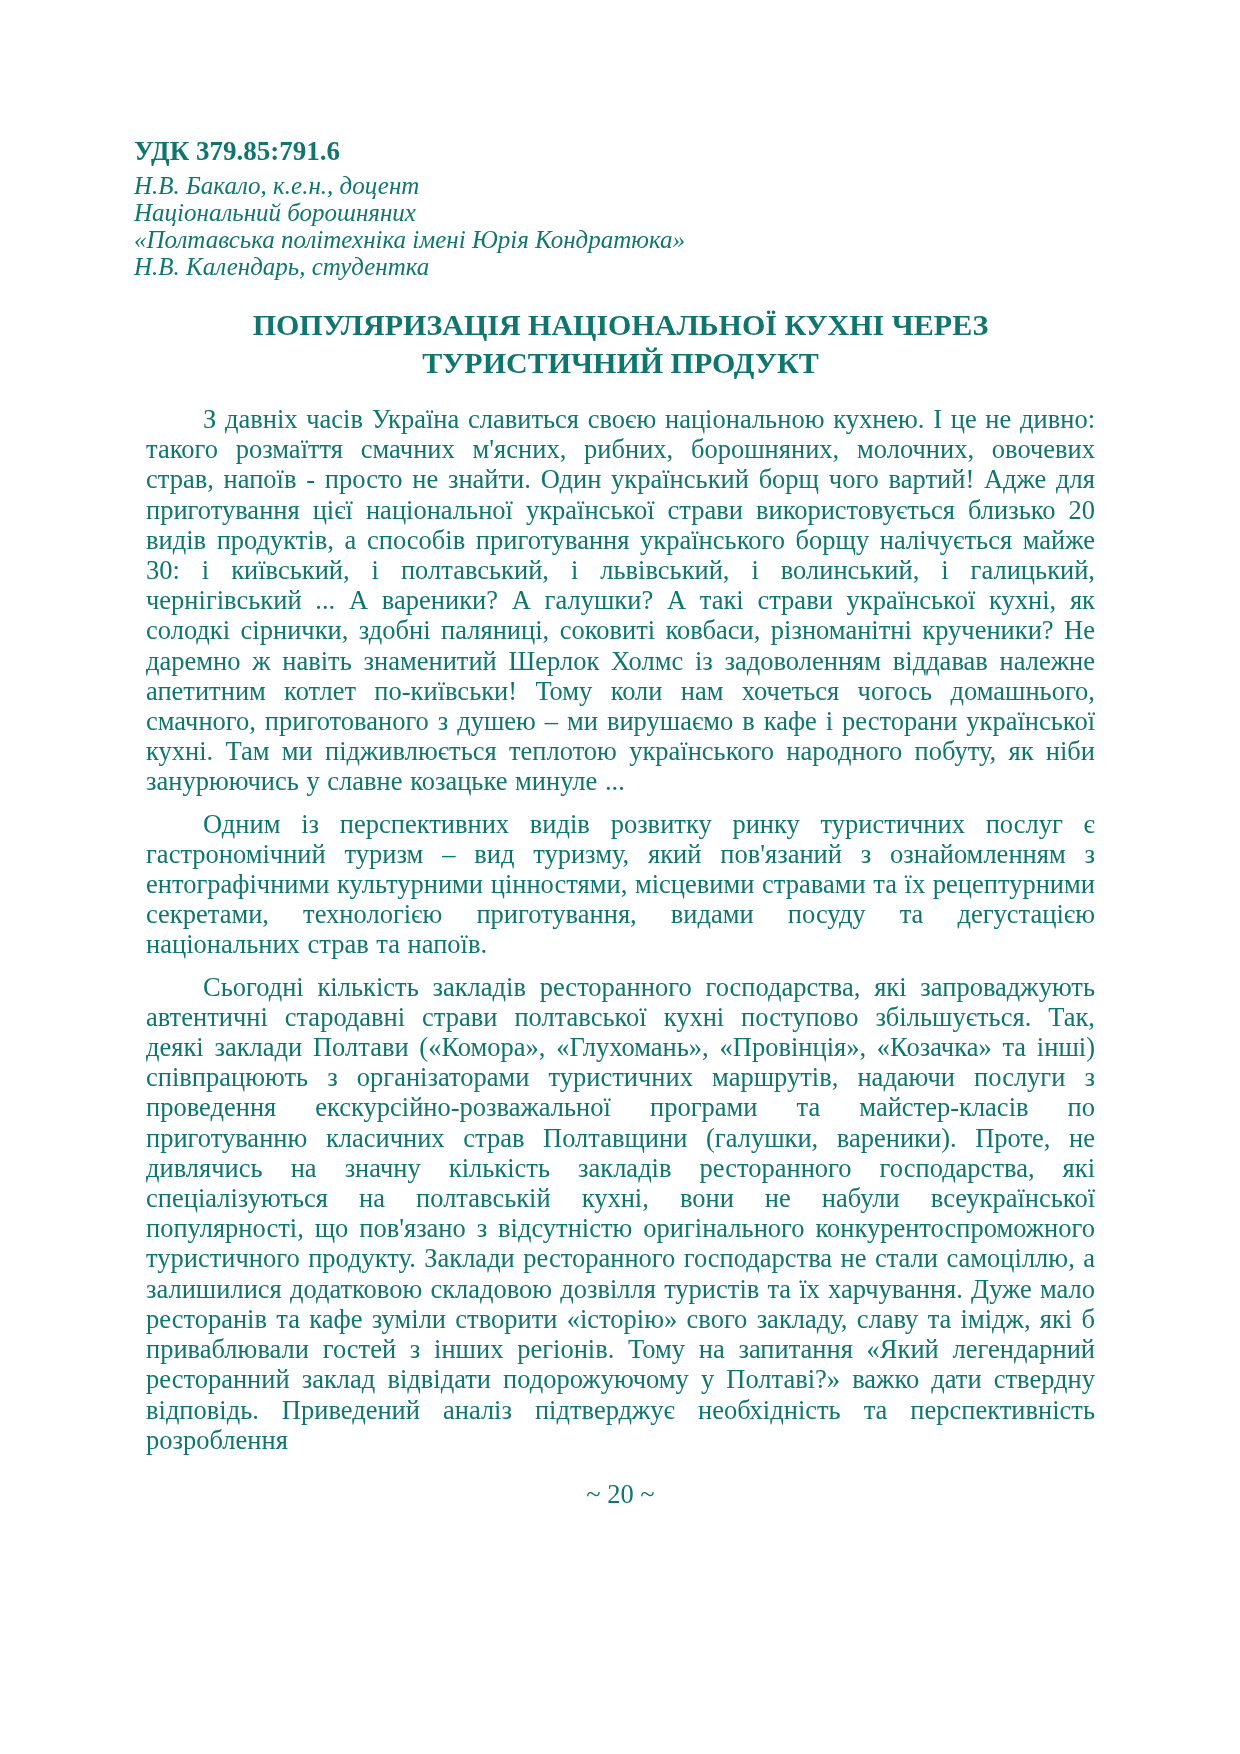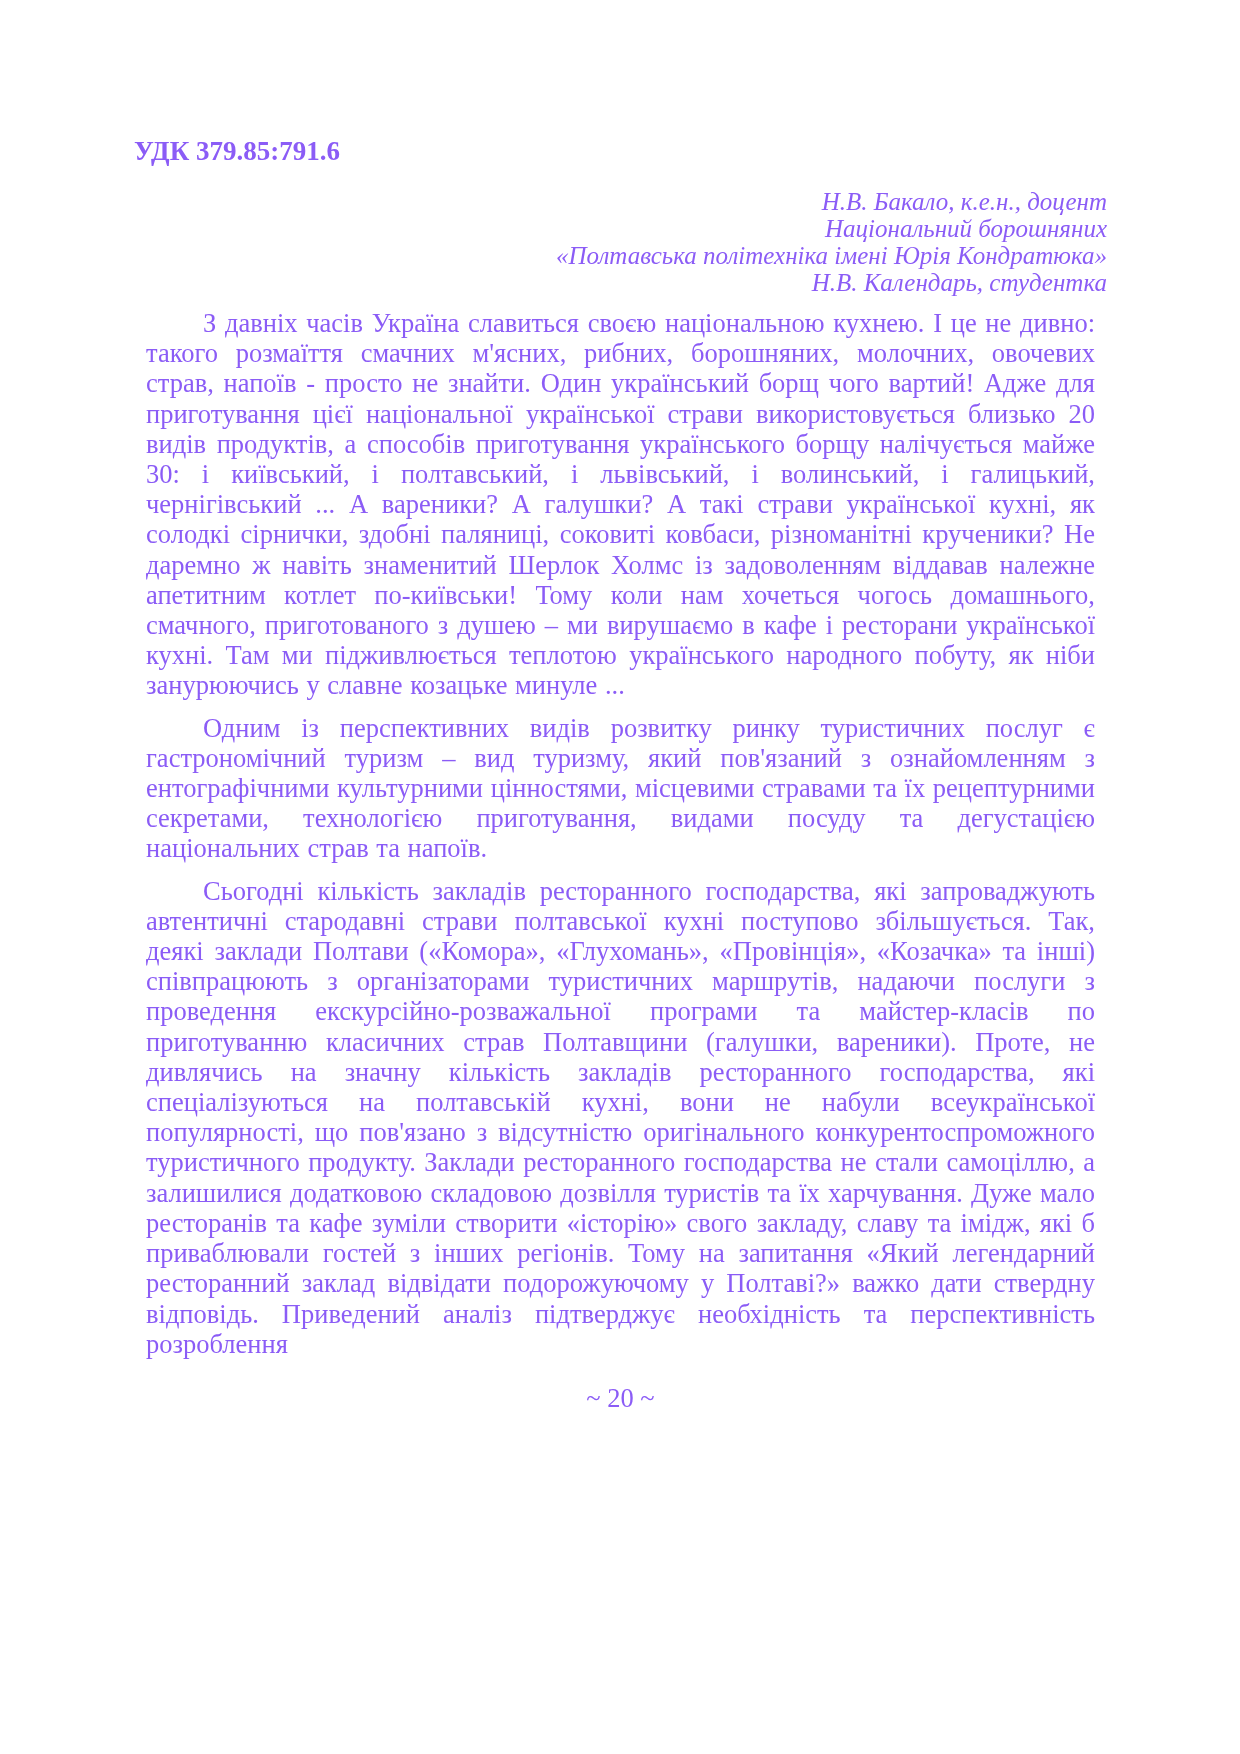--- a/index.html
+++ b/index.html
@@ -6,35 +6,35 @@
     margin: 0;
     padding: 0;
     background: #ffffff;
   }
   .page {
     position: relative;
     width: 1240px;
     height: 1754px;
     margin: 0 auto;
     background: #ffffff;
-    color: #8b5cf6;
+    color: #0f766e;
     font-family: "Liberation Serif", "DejaVu Serif", serif;
     box-sizing: border-box;
     padding: 136px 133px 0 134px;
     overflow: hidden;
   }
   .udc {
     font-size: 27px;
     font-weight: bold;
     line-height: 30px;
     text-align: left;
   }
   .authors {
-    margin-top: 22px;
-    text-align: right;
+    margin-top: 6px;
+    text-align: left;
     font-style: italic;
     font-size: 25px;
     line-height: 27px;
   }
   .authors .author-line {
     display: block;
   }
   .title {
     margin: 26px 0 22px 0;
     text-align: center;
@@ -64,20 +64,21 @@
 
   <div class="udc">УДК 379.85:791.6</div>
 
   <div class="authors">
     <span class="author-line">Н.В. Бакало, к.е.н., доцент</span>
     <span class="author-line">Національний борошняних</span>
     <span class="author-line">«Полтавська політехніка імені Юрія Кондратюка»</span>
     <span class="author-line">Н.В. Календарь, студентка</span>
   </div>
 
+  <h1 class="title">ПОПУЛЯРИЗАЦІЯ НАЦІОНАЛЬНОЇ КУХНІ ЧЕРЕЗ ТУРИСТИЧНИЙ ПРОДУКТ</h1>
 
   <div class="body">
     <p>З давніх часів Україна славиться своєю національною кухнею. І це не дивно: такого розмаїття смачних м'ясних, рибних, борошняних, молочних, овочевих страв, напоїв - просто не знайти. Один український борщ чого вартий! Адже для приготування цієї національної української страви використовується близько 20 видів продуктів, а способів приготування українського борщу налічується майже 30: і київський, і полтавський, і львівський, і волинський, і галицький, чернігівський ... А вареники? А галушки? А такі страви української кухні, як солодкі сірнички, здобні паляниці, соковиті ковбаси, різноманітні крученики? Не даремно ж навіть знаменитий Шерлок Холмс із задоволенням віддавав належне апетитним котлет по-київськи! Тому коли нам хочеться чогось домашнього, смачного, приготованого з душею – ми вирушаємо в кафе і ресторани української кухні. Там ми підживлюється теплотою українського народного побуту, як ніби занурюючись у славне козацьке минуле ...</p>
     <p>Одним із перспективних видів розвитку ринку туристичних послуг є гастрономічний туризм – вид туризму, який пов'язаний з ознайомленням з ентографічними культурними цінностями, місцевими стравами та їх рецептурними секретами, технологією приготування, видами посуду та дегустацією національних страв та напоїв.</p>
     <p>Сьогодні кількість закладів ресторанного господарства, які запроваджують автентичні стародавні страви полтавської кухні поступово збільшується. Так, деякі заклади Полтави («Комора», «Глухомань», «Провінція», «Козачка» та інші) співпрацюють з організаторами туристичних маршрутів, надаючи послуги з проведення екскурсійно-розважальної програми та майстер-класів по приготуванню класичних страв Полтавщини (галушки, вареники). Проте, не дивлячись на значну кількість закладів ресторанного господарства, які спеціалізуються на полтавській кухні, вони не набули всеукраїнської популярності, що пов'язано з відсутністю оригінального конкурентоспроможного туристичного продукту. Заклади ресторанного господарства не стали самоціллю, а залишилися додатковою складовою дозвілля туристів та їх харчування. Дуже мало ресторанів та кафе зуміли створити «історію» свого закладу, славу та імідж, які б приваблювали гостей з інших регіонів. Тому на запитання «Який легендарний ресторанний заклад відвідати подорожуючому у Полтаві?» важко дати ствердну відповідь. Приведений аналіз підтверджує необхідність та перспективність розроблення</p>
   </div>
 
   <div class="page-number">~ 20 ~</div>
 
 </div>

